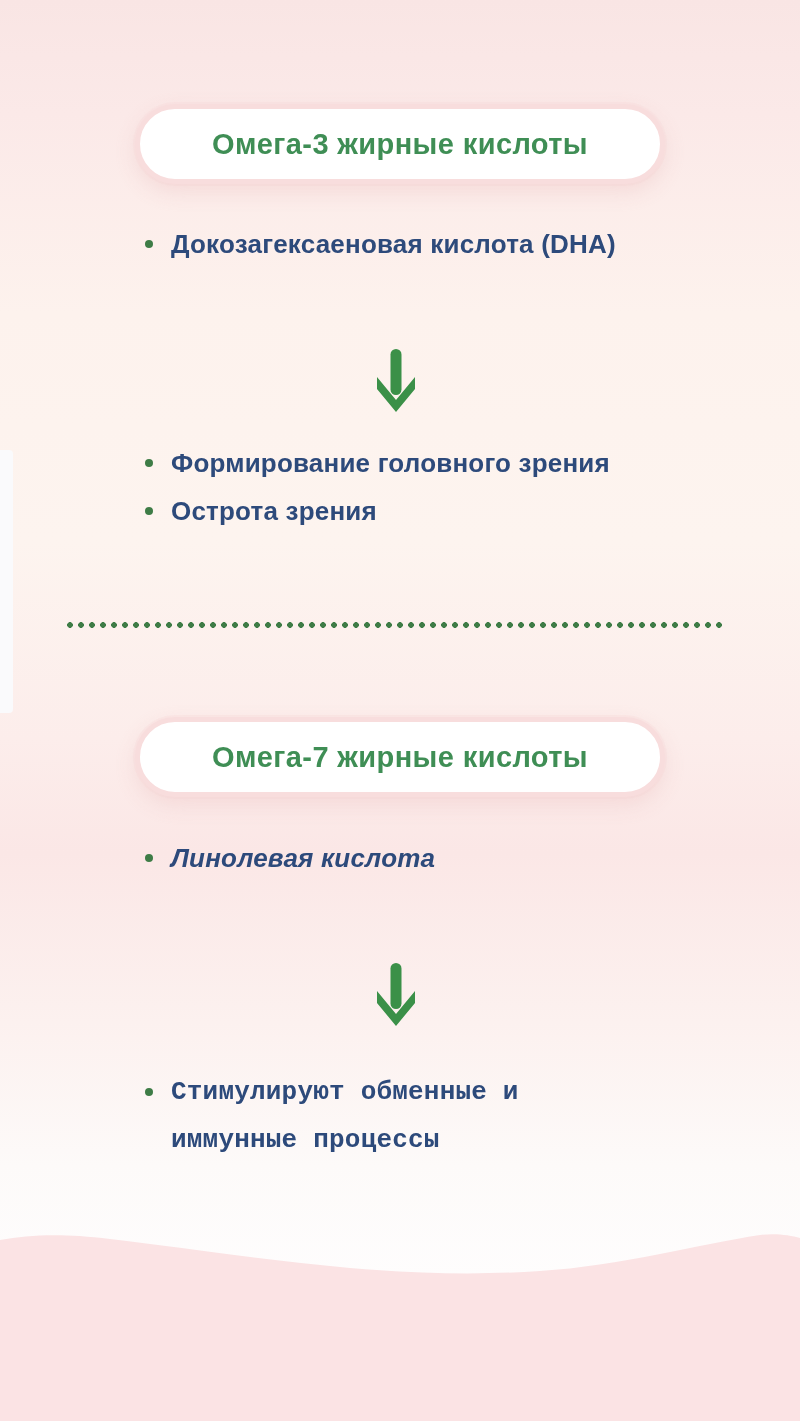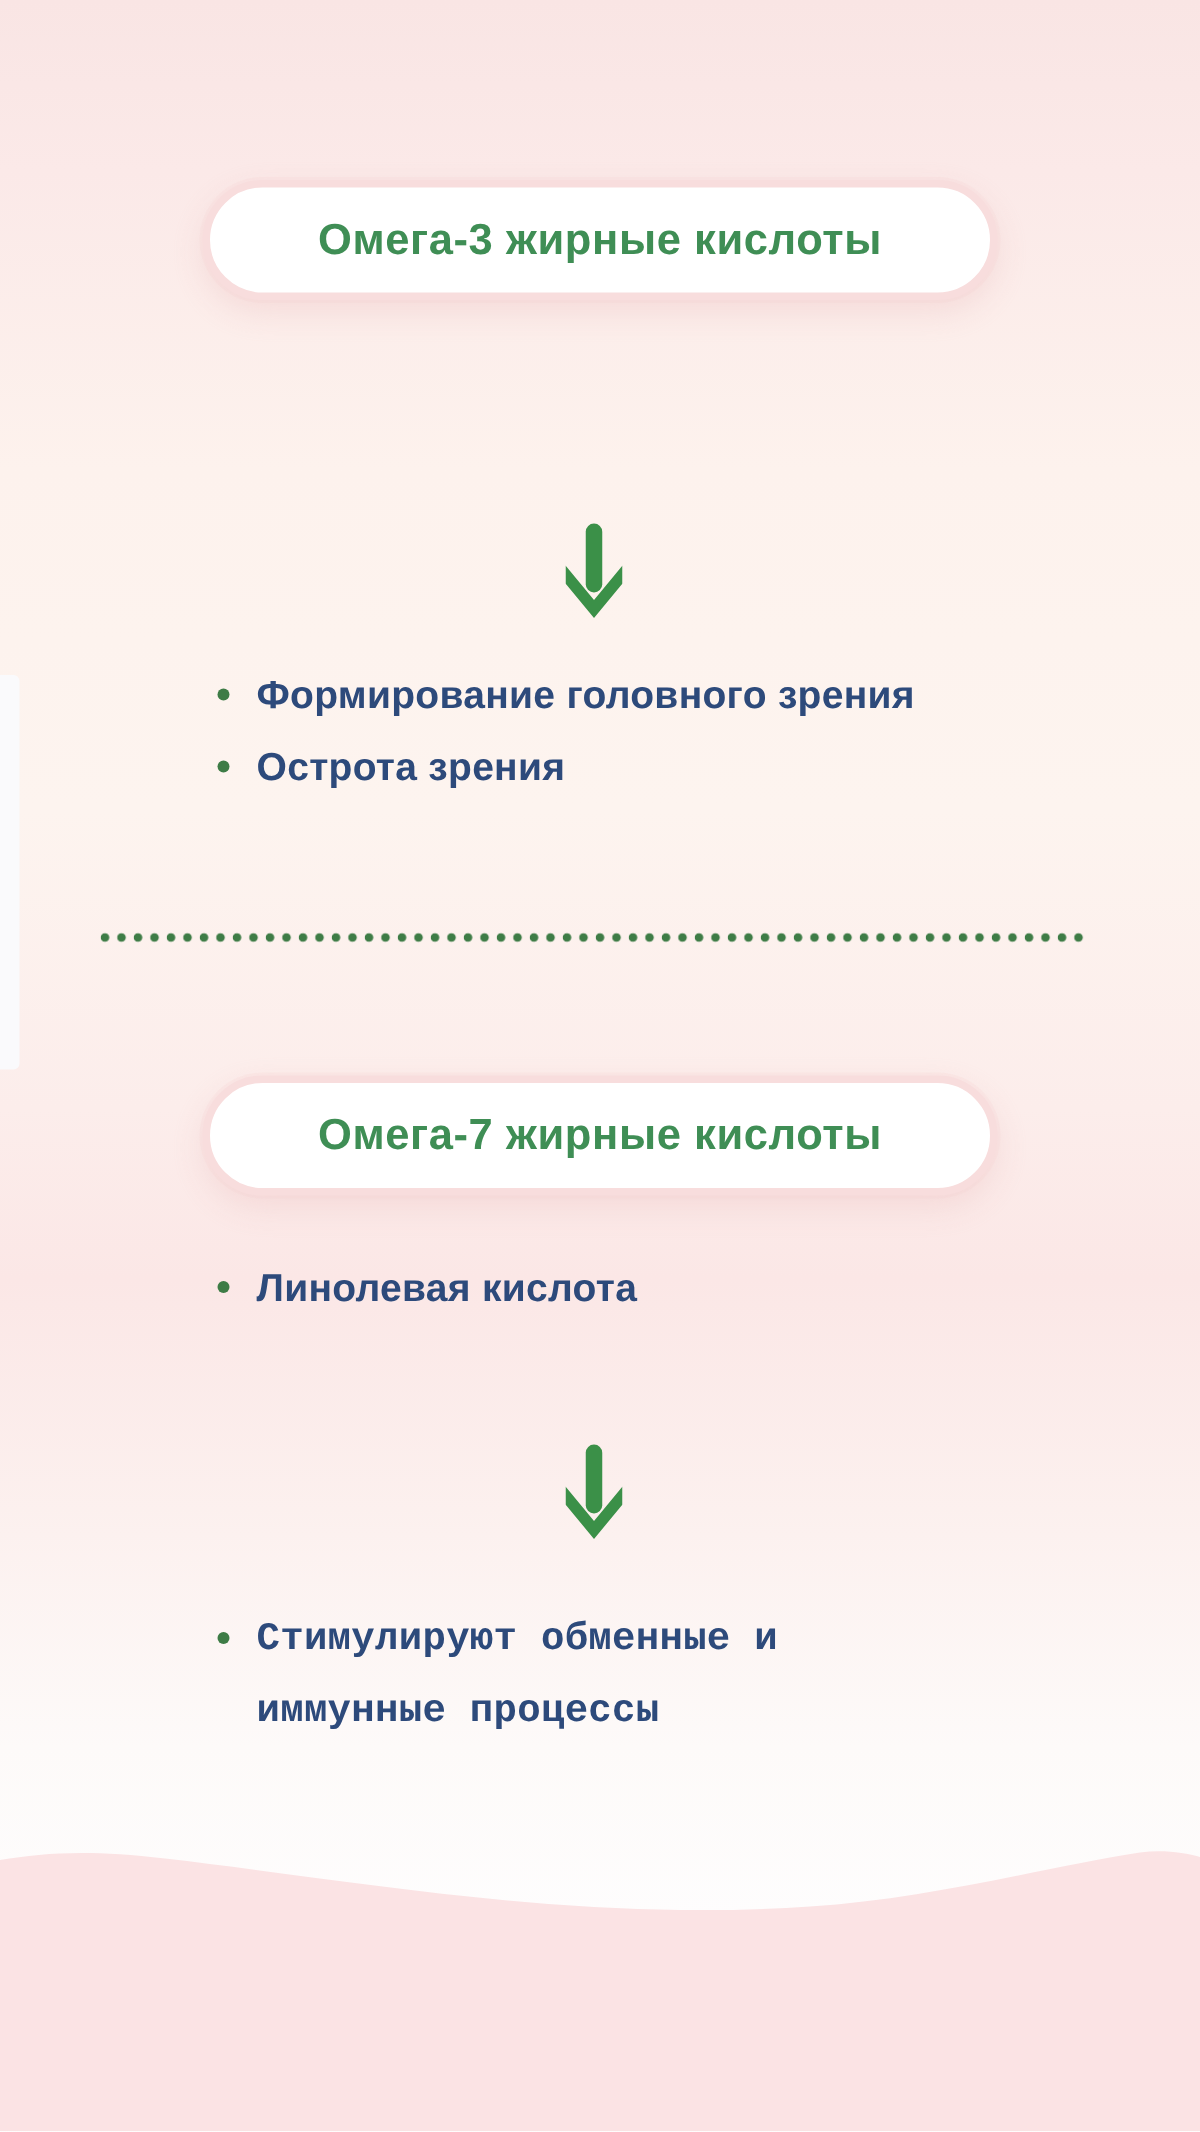--- a/index.html
+++ b/index.html
@@ -26,21 +26,21 @@
   }
   .pill{
     position:absolute;left:135px;width:530px;height:80px;
     box-sizing:border-box;
     background:#ffffff;
     border:5px solid #f8dddd;
     border-radius:42px;
     box-shadow:0 8px 20px rgba(238,197,197,0.45), 0 0 0 2px rgba(248,221,221,0.35);
     display:flex;align-items:center;justify-content:center;
   }
-  .pill-1{top:120px;text-align:center;}
+  .pill-1{top:104px;text-align:center;}
   .pill-2{top:717px;}
   .pill-title{
     color:#3f8e55;
     font-size:29px;font-weight:700;letter-spacing:0.4px;
   }
   ul.blist{
     position:absolute;left:138px;margin:0;padding:0;list-style:none;
   }
   ul.blist li{
     position:relative;
@@ -50,21 +50,21 @@
     line-height:48px;
   }
   ul.blist li::before{
     content:"";
     position:absolute;left:7px;top:20px;
     width:8px;height:8px;border-radius:50%;
     background:#3e7c46;
   }
   .list-1{top:220px;}
   .list-2{top:439px;}
-  .list-3{top:834px;}
+  .list-3{top:834px;font-style:italic;}
   .list-4{top:1068px;width:520px;font-family:Liberation Mono, monospace;}
   .list-4 li{line-height:45px;}
   .list-4 li::before{top:19px;}
   .arrow{position:absolute;width:38px;height:66px;}
   .arrow svg{display:block;width:100%;height:100%;}
   .arrow-1{left:377px;top:348px;}
   .arrow-2{left:377px;top:962px;}
   .arrow-fill{fill:#3b9048;}
   .divider{
     position:absolute;left:66px;top:621px;
@@ -84,20 +84,21 @@
 
 <div class="canvas">
 
   <div class="left-strip"></div>
 
   <div class="pill pill-1">
     <span class="pill-title">Омега-3 жирные кислоты</span>
   </div>
 
   <ul class="blist list-1">
+    <li>Докозагексаеновая кислота (DHA)</li>
   </ul>
 
   <div class="arrow arrow-1">
     <svg viewBox="0 0 38 64" preserveAspectRatio="xMidYMid meet" aria-hidden="true">
       <rect class="arrow-fill" x="13.5" y="0" width="11" height="46" rx="5.5"></rect>
       <path class="arrow-fill" d="M0,40 L19,63 L38,40 L38,28 L19,51 L0,28 Z"></path>
     </svg>
   </div>
 
   <ul class="blist list-2">

